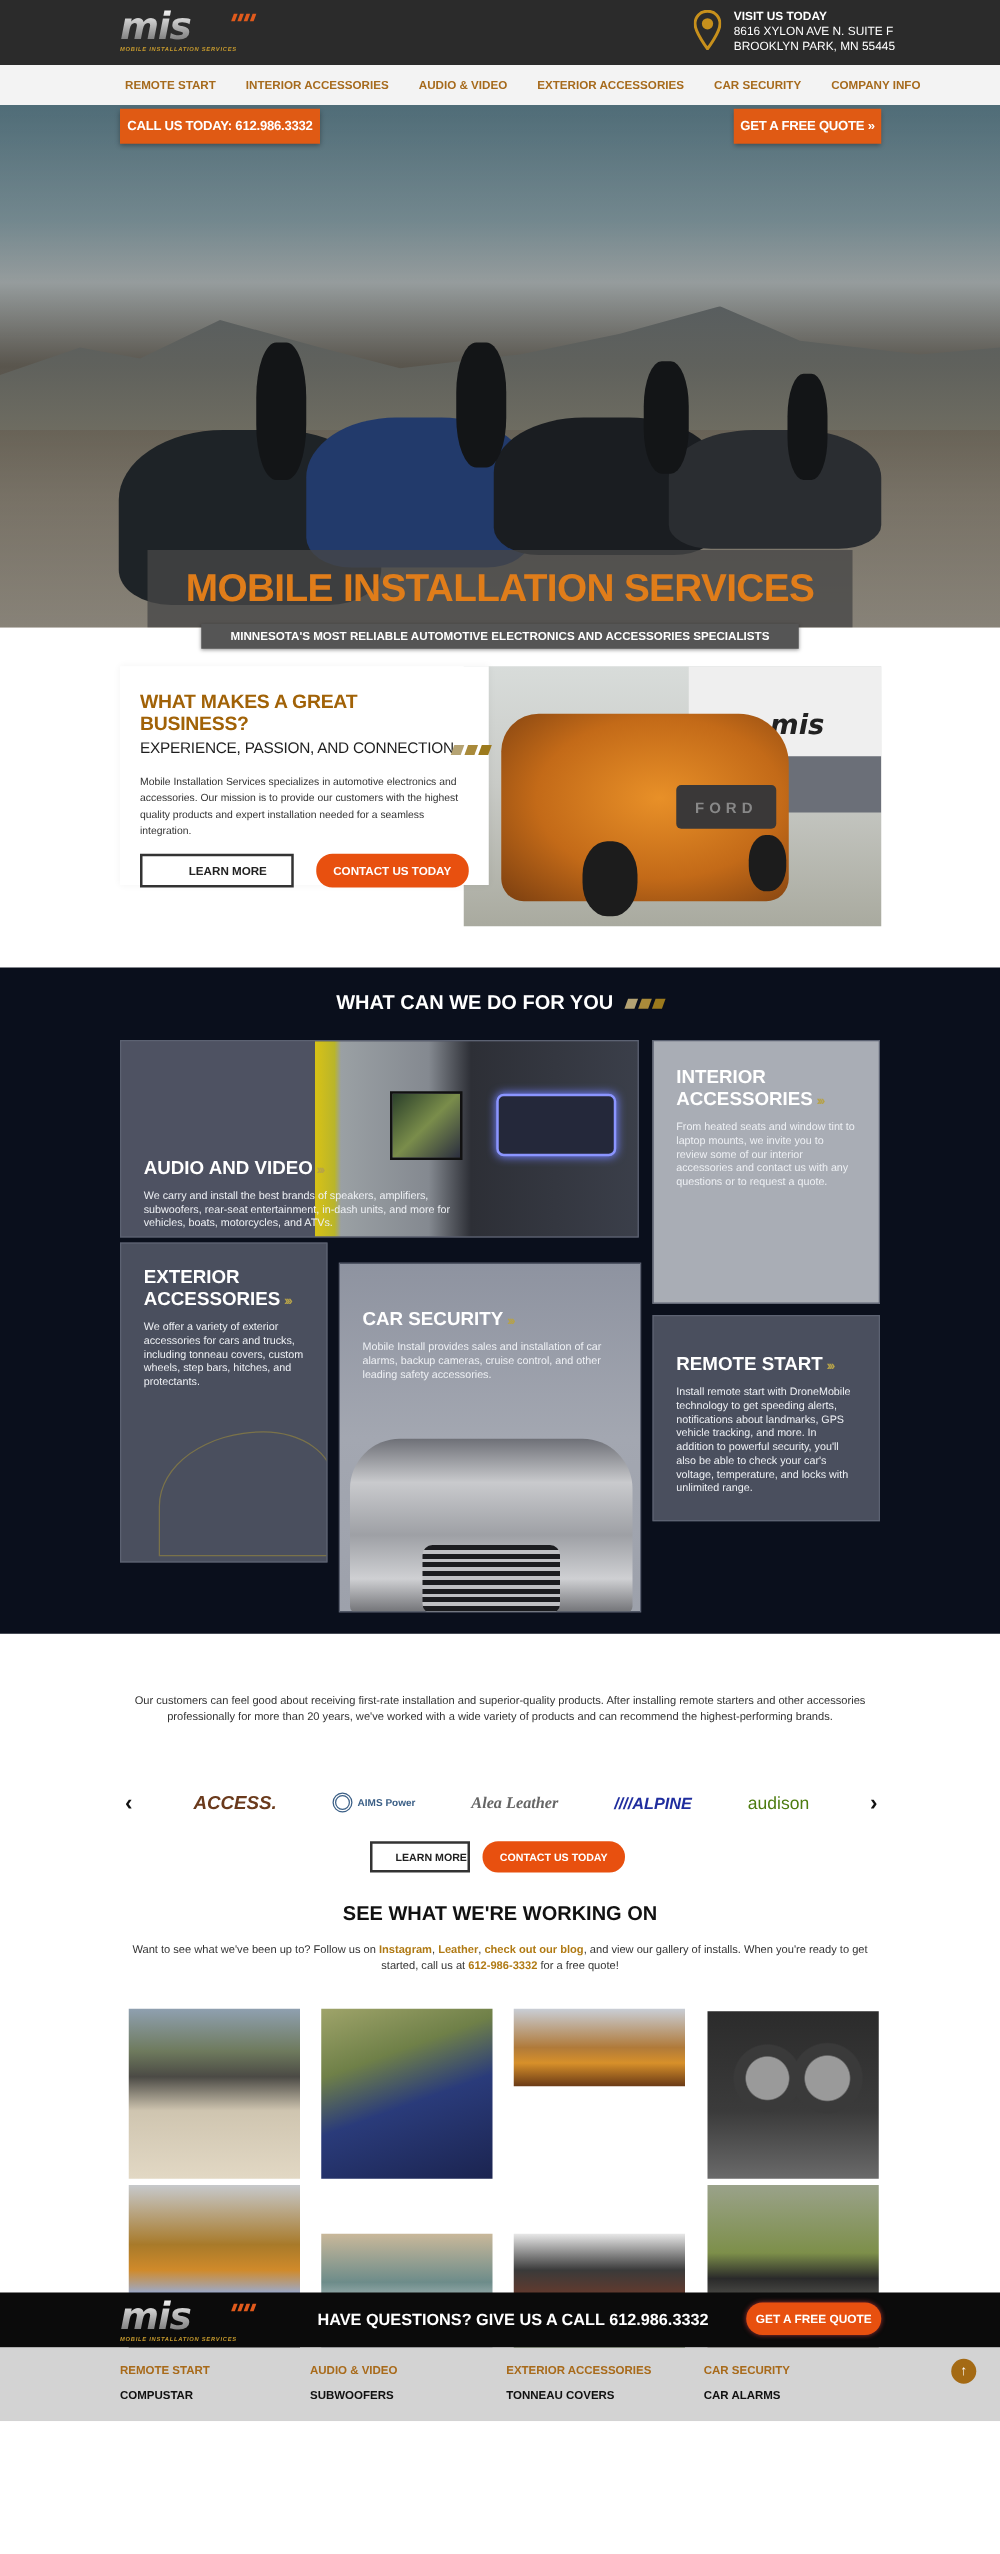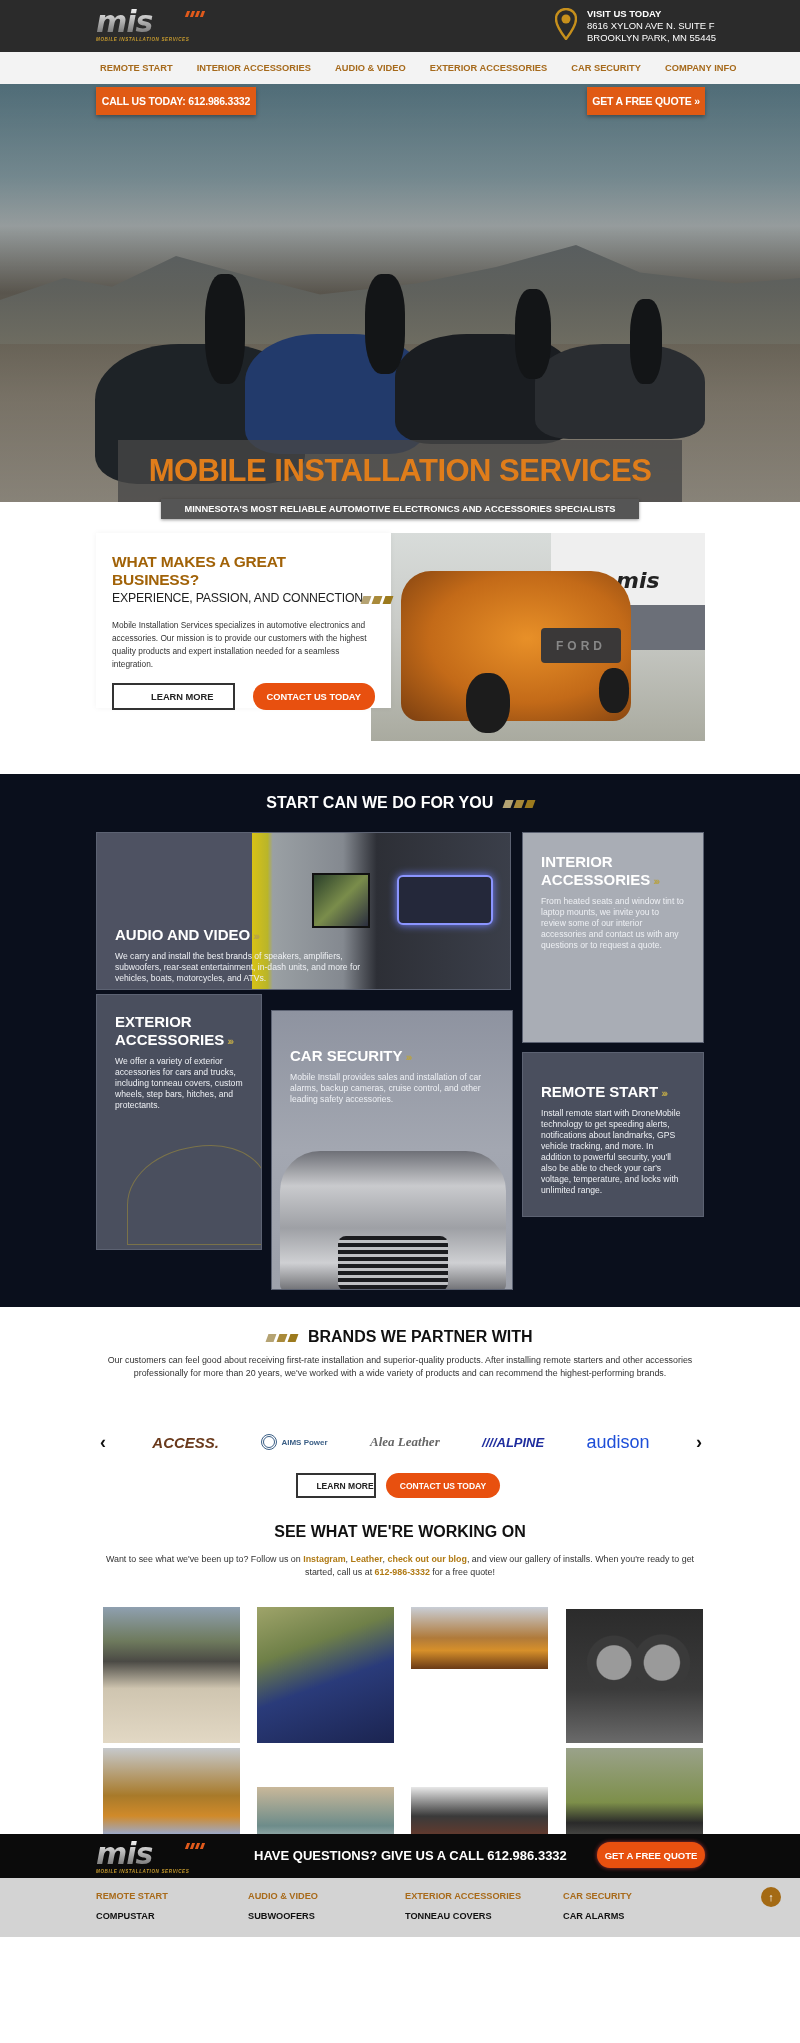--- a/index.html
+++ b/index.html
@@ -85,21 +85,21 @@
   .brands h2 { position: absolute; top: 21px; width: 100%; font-size: 16px; font-weight: bold; color: #111; }
   .brands p { position: absolute; top: 47px; left: 105px; width: 590px; font-size: 8.9px; line-height: 13px; color: #333; }
   .carousel { position: absolute; top: 120px; left: 96px; width: 610px; height: 30px; display: flex; align-items: center; justify-content: space-between; }
   .carousel .chev { font-size: 18px; font-weight: bold; color: #111; width: 14px; }
   .brand { font-weight: bold; font-size: 12px; }
   .b-access { color: #6a3a1c; font-style: italic; font-size: 15px; }
   .b-aims { color: #3b5f86; font-size: 8px; display: flex; align-items:center; gap: 4px; }
   .b-aims .ring { width: 16px; height: 16px; border-radius: 50%; border: 3px double #3b5f86; }
   .b-alea { color: #666; font-style: italic; font-weight: bold; font-family: "Liberation Serif", serif; font-size: 13px; }
   .b-alpine { color: #1f2d9e; font-style: italic; font-size: 13px; }
-  .b-audison { color: #1d4ed8; font-weight: normal; font-size: 18px; }
+  .b-audison { color: #4d7c0f; font-weight: normal; font-size: 14px; }
   .brand-btns { position: absolute; top: 166px; left: 296px; display: flex; gap: 10px; }
   .brand-btns .btn-outline { width: 80px; height: 25px; font-size: 8.5px; }
   .brand-btns .btn-orange { width: 114px; height: 25px; font-size: 8.5px; }
 
   
   .gallery { position: relative; height: 325px; text-align: center; }
   .gallery h2 { position: absolute; top: 14px; width: 100%; font-size: 16px; font-weight: bold; color: #111; }
   .gallery p { position: absolute; top: 44px; left: 100px; width: 600px; font-size: 8.9px; line-height: 13px; color: #333; }
   .gallery p .lk { color: #b07a14; font-weight: bold; }
   .thumb { position: absolute; width: 137px; background: #888; overflow: hidden; }
@@ -194,21 +194,21 @@
   </div>
   <div class="stripes about-stripes" style="top:94px;">
     <span style="background:#b5a373"></span>
       <span style="background:#a98a3a"></span>
       <span style="background:#9c7a1d"></span>
   </div>
 </section>
 
 <section class="services">
   <h2>
-    <span>START CAN WE DO FOR YOU</span>
+    <span>WHAT CAN WE DO FOR YOU</span>
     <span class="stripes" style="margin-left:6px;">
       <span style="background:#b5a373"></span>
         <span style="background:#a98a3a"></span>
         <span style="background:#9c7a1d"></span>
     </span>
   </h2>
 
   <div class="card c-audio">
     <div class="img"></div>
     <div class="screen"></div>
@@ -238,28 +238,20 @@
   <div class="card c-security">
     <h4><span>CAR SECURITY</span><span class="arr">›››</span></h4>
     <p>Mobile Install provides sales and installation of car alarms, backup cameras, cruise control, and other leading safety accessories.</p>
     <div class="car">
         <div class="grl"></div>
       </div>
   </div>
 </section>
 
 <section class="brands">
-  <h2>
-    <span class="stripes" style="margin-right:6px;">
-      <span style="background:#b5a373"></span>
-        <span style="background:#a98a3a"></span>
-        <span style="background:#9c7a1d"></span>
-    </span>
-    <span>BRANDS WE PARTNER WITH</span>
-  </h2>
   <p>Our customers can feel good about receiving first-rate installation and superior-quality products. After installing remote starters and other accessories professionally for more than 20 years, we've worked with a wide variety of products and can recommend the highest-performing brands.</p>
   <div class="carousel">
     <span class="chev">‹</span>
     <span class="brand b-access">ACCESS.</span>
     <span class="brand b-aims">
         <span class="ring"></span>
         <span>AIMS Power</span>
       </span>
     <span class="brand b-alea">Alea Leather</span>
     <span class="brand b-alpine">////ALPINE</span>

